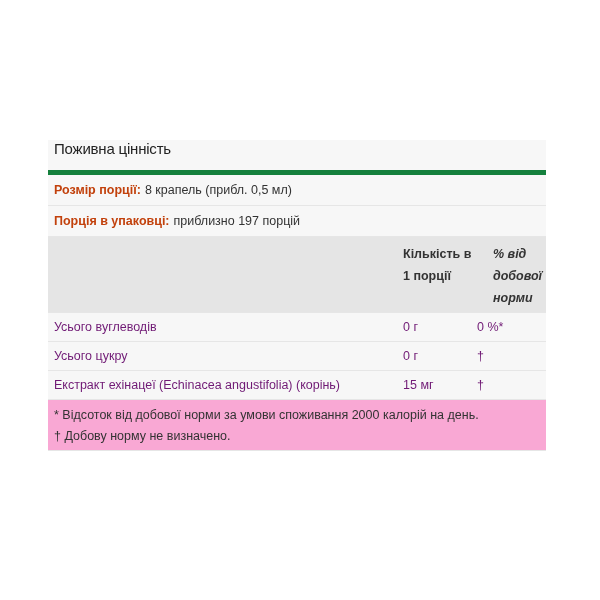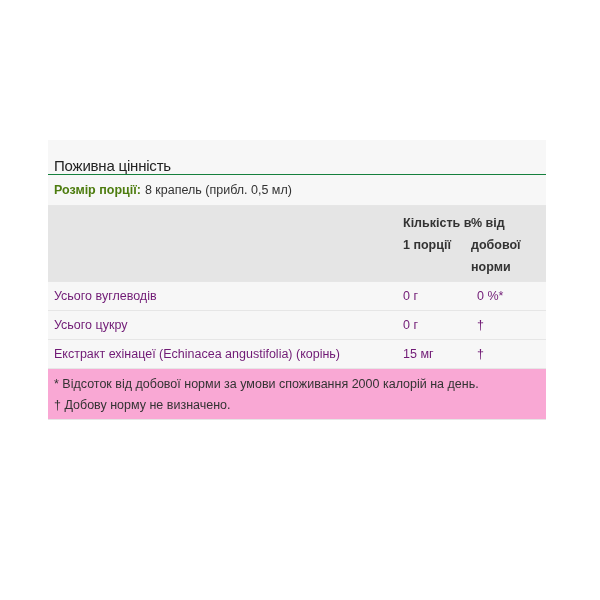--- a/index.html
+++ b/index.html
@@ -17,23 +17,23 @@
     }
     .facts {
       position: absolute;
       left: 48px;
       top: 140px;
       width: 498px;
     }
     .title-row {
       background: #f7f7f7;
       height: 35px;
-      border-bottom: 1px solid #15803d;
+      border-bottom: 5px solid #15803d;
       display: flex;
-      align-items: flex-end;
+      align-items: flex-start;
       padding-left: 6px;
       box-sizing: border-box;
     }
     .title {
       font-size: 15px;
       color: #222222;
       letter-spacing: -0.2px;
     }
     .info-row {
       background: #f7f7f7;
@@ -41,40 +41,40 @@
       border-bottom: 1px solid #e6e6e6;
       display: flex;
       align-items: center;
       padding-left: 6px;
       font-size: 12.5px;
       box-sizing: border-box;
       color: #333;
     }
     .info-row .lbl {
       font-weight: bold;
-      color: #4d7c0f;
+      color: #c2410c;
       margin-right: 4px;
     }
     .col-head-row {
       background: #e5e5e5;
       height: 76px;
       border-bottom: 1px solid #e6e6e6;
       position: relative;
       box-sizing: border-box;
     }
     .col-head {
       position: absolute;
       top: 6px;
       font-size: 12.5px;
       font-weight: bold;
       color: #333;
       line-height: 22px;
     }
     .col-head.amount { left: 355px; width: 72px; }
-    .col-head.dv { left: 423px; width: 60px; }
+    .col-head.dv { left: 445px; width: 60px; font-style: italic; }
     .data-row {
       background: #f7f7f7;
       height: 29px;
       border-bottom: 1px solid #e6e6e6;
       position: relative;
       box-sizing: border-box;
       font-size: 12.5px;
       color: #701a75;
     }
     .data-row .c1, .data-row .c2, .data-row .c3 {
@@ -103,20 +103,24 @@
 <div class="facts">
   <div class="title-row">
     <span class="title">Поживна цінність</span>
   </div>
 
   <div class="info-row">
     <span class="lbl">Розмір порції:</span>
     <span>8 крапель (прибл. 0,5 мл)</span>
   </div>
 
+  <div class="info-row">
+    <span class="lbl">Порція в упаковці:</span>
+    <span>приблизно 197 порцій</span>
+  </div>
 
   <div class="col-head-row">
     <div class="col-head amount">
       <div>Кількість в</div>
       <div>1 порції</div>
     </div>
     <div class="col-head dv">
       <div>% від</div>
       <div>добової</div>
       <div>норми</div>

